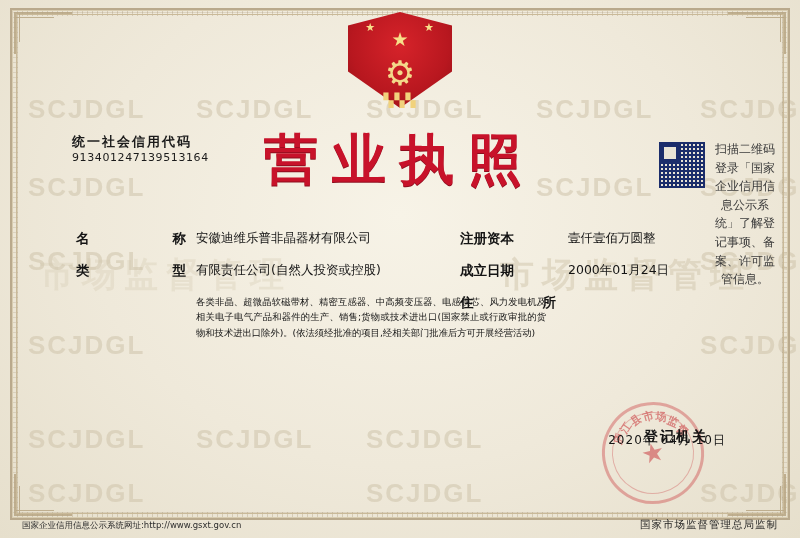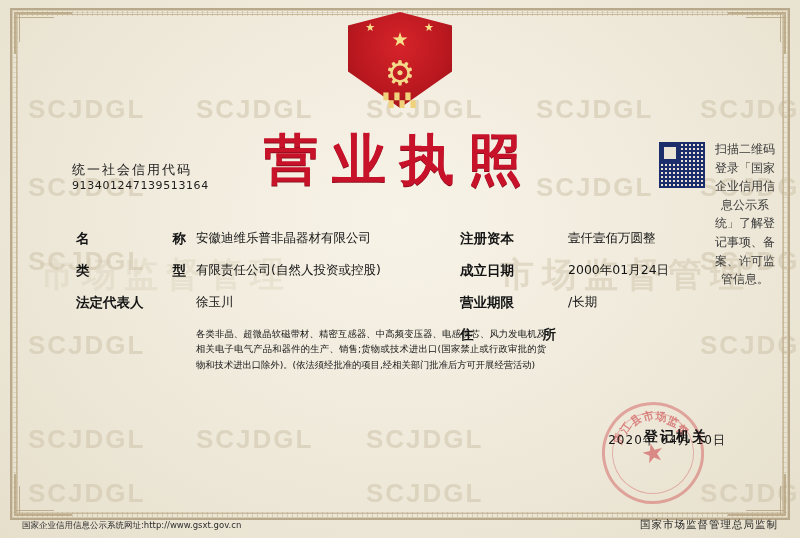--- a/index.html
+++ b/index.html
@@ -83,21 +83,21 @@
   .title{
     position:absolute;left:0;right:0;top:124px;text-align:center;
     font-size:54px;font-weight:700;letter-spacing:14px;
     color:#c8122a;
     text-shadow:0 1px 0 #8d0d1e;
     font-family:"DejaVu Sans","Liberation Sans",sans-serif;
   }
 
   
   .code-block{position:absolute;left:72px;top:133px;color:#1b1b1b;}
-  .code-block .lbl{font-size:13px;letter-spacing:2px;font-weight:400;margin-top:28px;}
+  .code-block .lbl{font-size:13px;letter-spacing:2px;font-weight:700;}
   .code-block .num{font-size:11px;margin-top:0;letter-spacing:.6px;}
 
   
   .qr{
     position:absolute;right:95px;top:142px;width:46px;height:46px;
     background:
       repeating-linear-gradient(0deg,#1b2d6b 0 2px,transparent 2px 4px),
       repeating-linear-gradient(90deg,#1b2d6b 0 2px,transparent 2px 4px);
     background-color:#e9e4d6;
   }
@@ -267,30 +267,20 @@
         <span>类</span>
         <span>型</span>
       </div>
       <div class="val-l nowrap">有限责任公司(自然人投资或控股)</div>
       <div class="lbl-r">
         <span>成立日期</span>
       </div>
       <div class="val-r nowrap">2000年01月24日</div>
     </div>
 
-    <div class="row" style="height:32px;">
-      <div class="lbl-l w4">
-        <span>法定代表人</span>
-      </div>
-      <div class="val-l nowrap">徐玉川</div>
-      <div class="lbl-r">
-        <span>营业期限</span>
-      </div>
-      <div class="val-r nowrap">/长期</div>
-    </div>
 
     <div class="row" style="height:90px;">
       <div class="scope">各类非晶、超微晶软磁带材、精密互感器、中高频变压器、电感铁芯、风力发电机及相关电子电气产品和器件的生产、销售;货物或技术进出口(国家禁止或行政审批的货物和技术进出口除外)。(依法须经批准的项目,经相关部门批准后方可开展经营活动)</div>
       <div class="lbl-r">
         <span>住</span>
         <span>所</span>
       </div>
     </div>
 
   </div>

